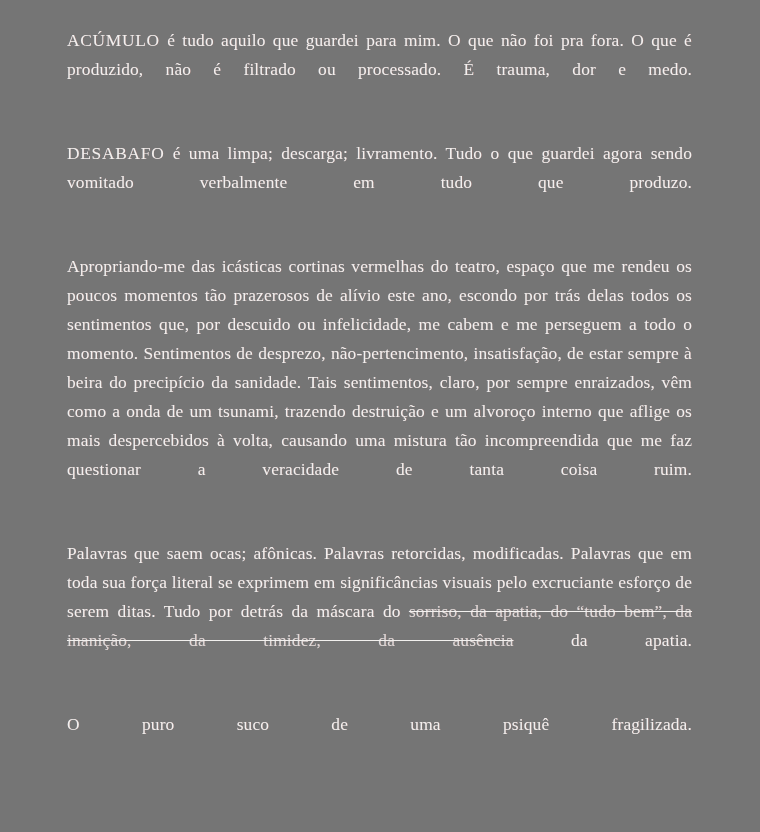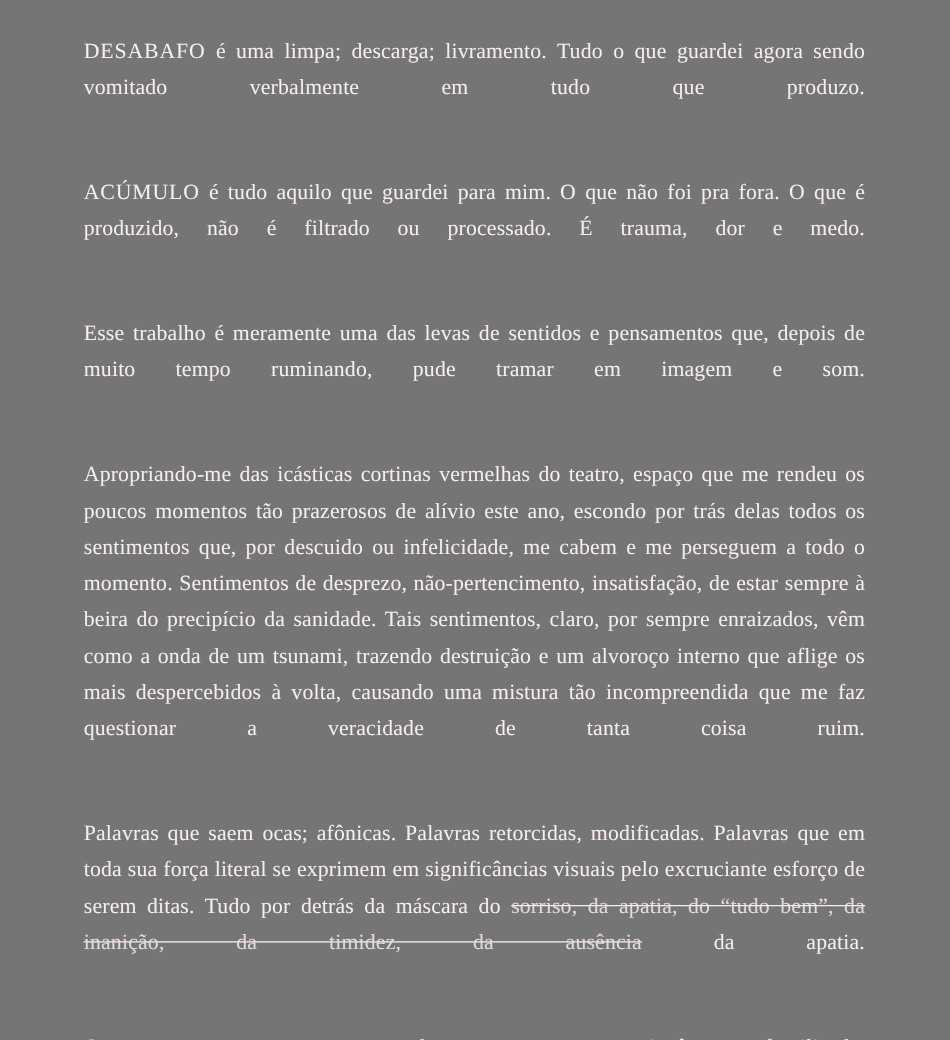--- a/index.html
+++ b/index.html
@@ -54,25 +54,24 @@
     text-decoration-thickness: 1.3px;
     text-decoration-color: #f2f0ee;
     color: rgba(242, 240, 238, 0.82);
   }
 </style>
 </head>
 <body>
 
 <div id="page">
 
+  <p class="para"><span class="lead">ACÚMULO</span><span> é tudo aquilo que guardei para mim. O que não foi pra fora. O que é produzido, não é filtrado ou processado. É trauma, dor e medo.</span></p>
+
   <p class="para"><span class="lead">DESABAFO</span><span> é uma limpa; descarga; livramento. Tudo o que guardei agora sendo vomitado verbalmente em tudo que produzo.</span></p>
 
-  <p class="para"><span class="lead">ACÚMULO</span><span> é tudo aquilo que guardei para mim. O que não foi pra fora. O que é produzido, não é filtrado ou processado. É trauma, dor e medo.</span></p>
-
-  <p class="para">Esse trabalho é meramente uma das levas de sentidos e pensamentos que, depois de muito tempo ruminando, pude tramar em imagem e som.</p>
 
   <p class="para">Apropriando-me das icásticas cortinas vermelhas do teatro, espaço que me rendeu os poucos momentos tão prazerosos de alívio este ano, escondo por trás delas todos os sentimentos que, por descuido ou infelicidade, me cabem e me perseguem a todo o momento. Sentimentos de desprezo, não-pertencimento, insatisfação, de estar sempre à beira do precipício da sanidade. Tais sentimentos, claro, por sempre enraizados, vêm como a onda de um tsunami, trazendo destruição e um alvoroço interno que aflige os mais despercebidos à volta, causando uma mistura tão incompreendida que me faz questionar a veracidade de tanta coisa ruim.</p>
 
   <p class="para"><span>Palavras que saem ocas; afônicas. Palavras retorcidas, modificadas. Palavras que em toda sua força literal se exprimem em significâncias visuais pelo excruciante esforço de serem ditas. Tudo por detrás da máscara do </span><span class="struck">sorriso, da apatia, do “tudo bem”, da inanição, da timidez, da ausência</span><span> da apatia.</span></p>
 
   <p class="para">O puro suco de uma psiquê fragilizada.</p>
 
 </div>
 
 </body></html>

